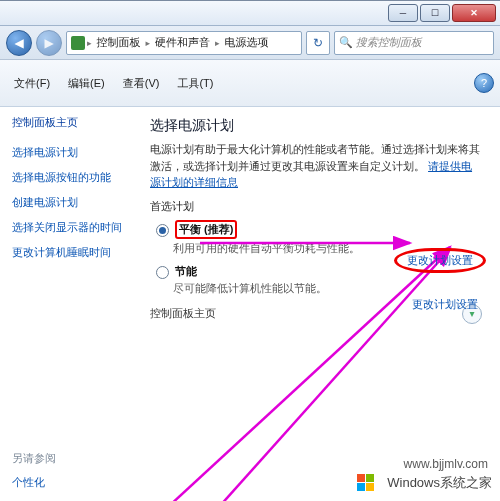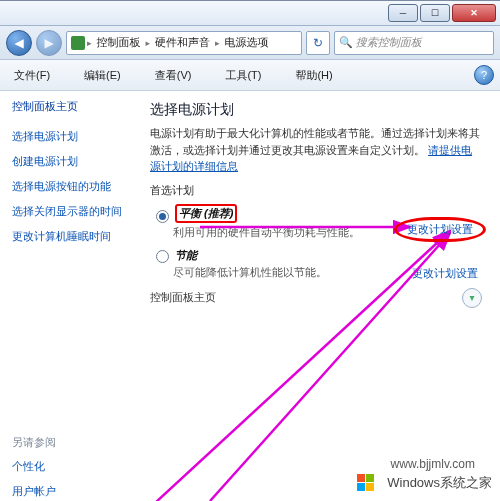--- a/index.html
+++ b/index.html
@@ -18,59 +18,59 @@
   .navbtn.fwd{opacity:.55;}
   .breadcrumb{flex:1;height:22px;background:#fff;border:1px solid #8ea7c2;border-radius:2px;display:flex;align-items:center;padding:0 4px;gap:2px;overflow:hidden;}
   .crumb{padding:0 3px;white-space:nowrap;color:#222;}
   .crumb-sep{color:#777;font-size:9px;}
   .bc-icon{width:14px;height:14px;background:#3b8e3b;border-radius:2px;display:inline-block;}
   .refresh{width:22px;height:22px;border:1px solid #8ea7c2;background:#fff;border-radius:2px;display:flex;align-items:center;justify-content:center;color:#2a62a6;font-size:12px;}
   .search{width:150px;height:22px;background:#fff;border:1px solid #8ea7c2;border-radius:2px;display:flex;align-items:center;padding:0 4px;color:#888;font-style:italic;}
   .search .sicn{margin-right:3px;color:#5b7aa0;font-style:normal;}
 
   
-  .menubar{height:22px;background:linear-gradient(#f6f9fd,#e6edf5);border-bottom:1px solid #c4d2e2;display:flex;align-items:center;padding:4px 6px;gap:18px;}
+  .menubar{height:22px;background:linear-gradient(#f6f9fd,#e6edf5);border-bottom:1px solid #c4d2e2;display:flex;align-items:center;padding:12px 6px;gap:2px;}
   .menuitem{padding:2px 8px;color:#222;border-radius:2px;}
   .menuspacer{flex:1;}
   .helpbtn{width:18px;height:18px;border-radius:50%;background:radial-gradient(circle at 35% 30%,#9ecdf7,#2a6db9);color:#fff;display:flex;align-items:center;justify-content:center;font-size:11px;border:1px solid #1e5a9e;}
 
   
   .body{display:flex;height:calc(501px - 26px - 34px - 22px);}
   .sidebar{width:140px;background:#fff;border-right:0;padding:8px 10px 6px 12px;box-sizing:border-box;display:flex;flex-direction:column;}
   .side-home{color:#003a9e;margin-bottom:10px;}
   .side-link{color:#0a54b3;margin:5px 0;cursor:pointer;}
   .side-spacer{flex:1;}
   .side-rel{color:#7d8a99;margin-bottom:4px;}
 
   .content{flex:1;padding:10px 18px 10px 10px;box-sizing:border-box;position:relative;overflow:hidden;}
   .heading{color:#0f172a;font-size:14px;margin-bottom:6px;}
   .desc{color:#333;line-height:1.5;margin-bottom:8px;}
   .link{color:#0a54b3;text-decoration:underline;cursor:pointer;}
   .sublabel{color:#222;margin:8px 0 6px;}
 
-  .plan{display:flex;align-items:flex-end;margin:4px 0 2px 6px;font-style:italic;}
+  .plan{display:flex;align-items:center;margin:4px 0 2px 6px;}
   .radio{width:11px;height:11px;border:1px solid #6b7e93;border-radius:50%;margin-top:2px;margin-right:6px;background:#fff;position:relative;flex:none;}
   .radio.checked::after{content:"";position:absolute;inset:2px;border-radius:50%;background:#2a62a6;}
   .plan-title{font-weight:600;color:#111;}
   .plan-desc{color:#555;margin:2px 0 8px 23px;}
-  .plan-link{color:#0a54b3;cursor:pointer;position:absolute;}
+  .plan-link{color:#0a54b3;cursor:pointer;position:absolute;margin-top:15px;}
   .hl-red{border:2px solid #e00;border-radius:3px;padding:0 2px;display:inline-block;position:relative;z-index:3;}
   .hl-red-oval{border:3px solid #e00;border-radius:50%/60%;padding:2px 10px;display:inline-block;position:relative;z-index:3;}
 
   .expand{display:flex;align-items:center;margin-top:8px;color:#333;}
   .chev{width:18px;height:18px;border:1px solid #9cb2c8;border-radius:50%;margin-left:auto;display:flex;align-items:center;justify-content:center;color:#4a6;font-size:10px;background:#f4f8fc;}
 
   
   .arrow{position:absolute;pointer-events:none;z-index:2;}
 
   
   .wm{position:absolute;right:6px;bottom:8px;display:flex;align-items:center;gap:12px;color:#444;font-size:13px;z-index:5;background:rgba(255,255,255,.55);padding:1px 2px;}
   .wm-logo{width:18px;height:18px;position:relative;}
   .wm-logo span{position:absolute;width:8px;height:8px;}
-  .wm-url{position:absolute;right:25px;bottom:30px;color:#5a5a5a;font-size:12px;z-index:5;}
+  .wm-url{position:absolute;right:12px;bottom:30px;color:#5a5a5a;font-size:12px;z-index:5;}
 </style>
 </head>
 <body>
 
 <div class="win">
 
   <div class="titlebar">
     <div class="winbtn">
         <span>─</span>
       </div>
@@ -105,34 +105,33 @@
       <span class="sicn">🔍</span>
       <span>搜索控制面板</span>
     </div>
   </div>
 
   <div class="menubar">
     <div class="menuitem">文件(F)</div>
     <div class="menuitem">编辑(E)</div>
     <div class="menuitem">查看(V)</div>
     <div class="menuitem">工具(T)</div>
-    <div class="menuitem">帮助(H)</div>
     <div class="menuspacer"></div>
     <div class="helpbtn">
         <span>?</span>
       </div>
   </div>
 
   <div class="body">
 
     <div class="sidebar">
       <div class="side-home">控制面板主页</div>
       <div class="side-link">选择电源计划</div>
+      <div class="side-link">选择电源按钮的功能</div>
       <div class="side-link">创建电源计划</div>
-      <div class="side-link">选择电源按钮的功能</div>
       <div class="side-link">选择关闭显示器的时间</div>
       <div class="side-link">更改计算机睡眠时间</div>
       <div class="side-spacer"></div>
       <div class="side-rel">另请参阅</div>
       <div class="side-link">个性化</div>
       <div class="side-link">用户帐户</div>
     </div>
 
     <div class="content">
       <div class="heading">选择电源计划</div>

